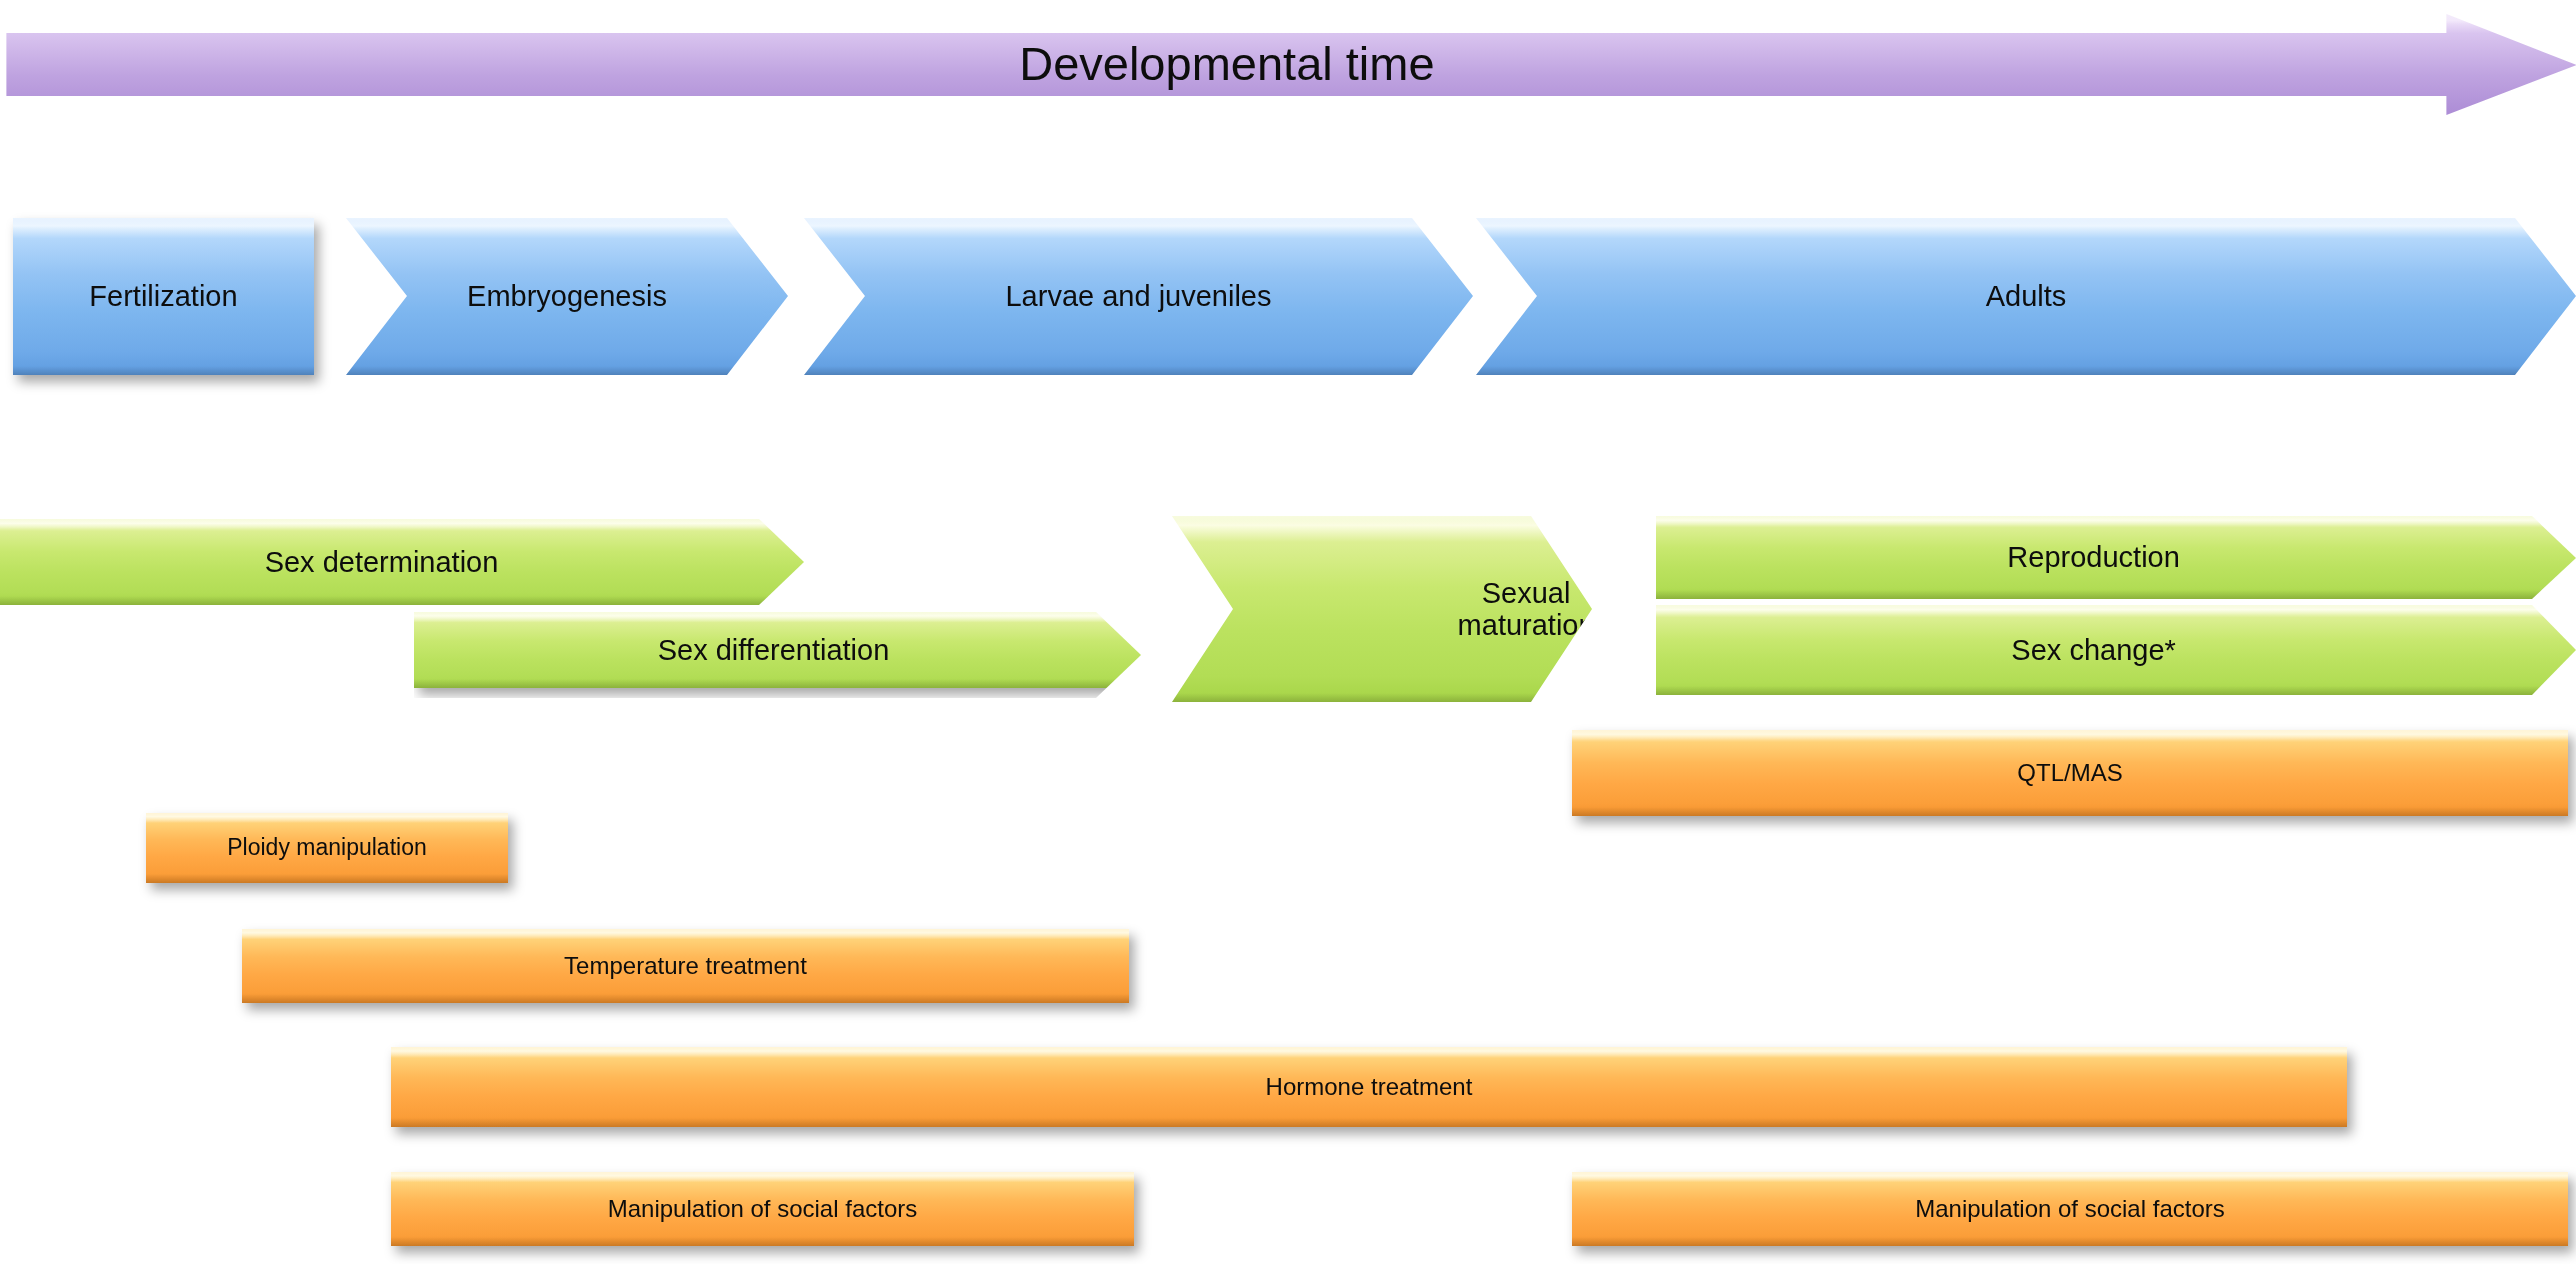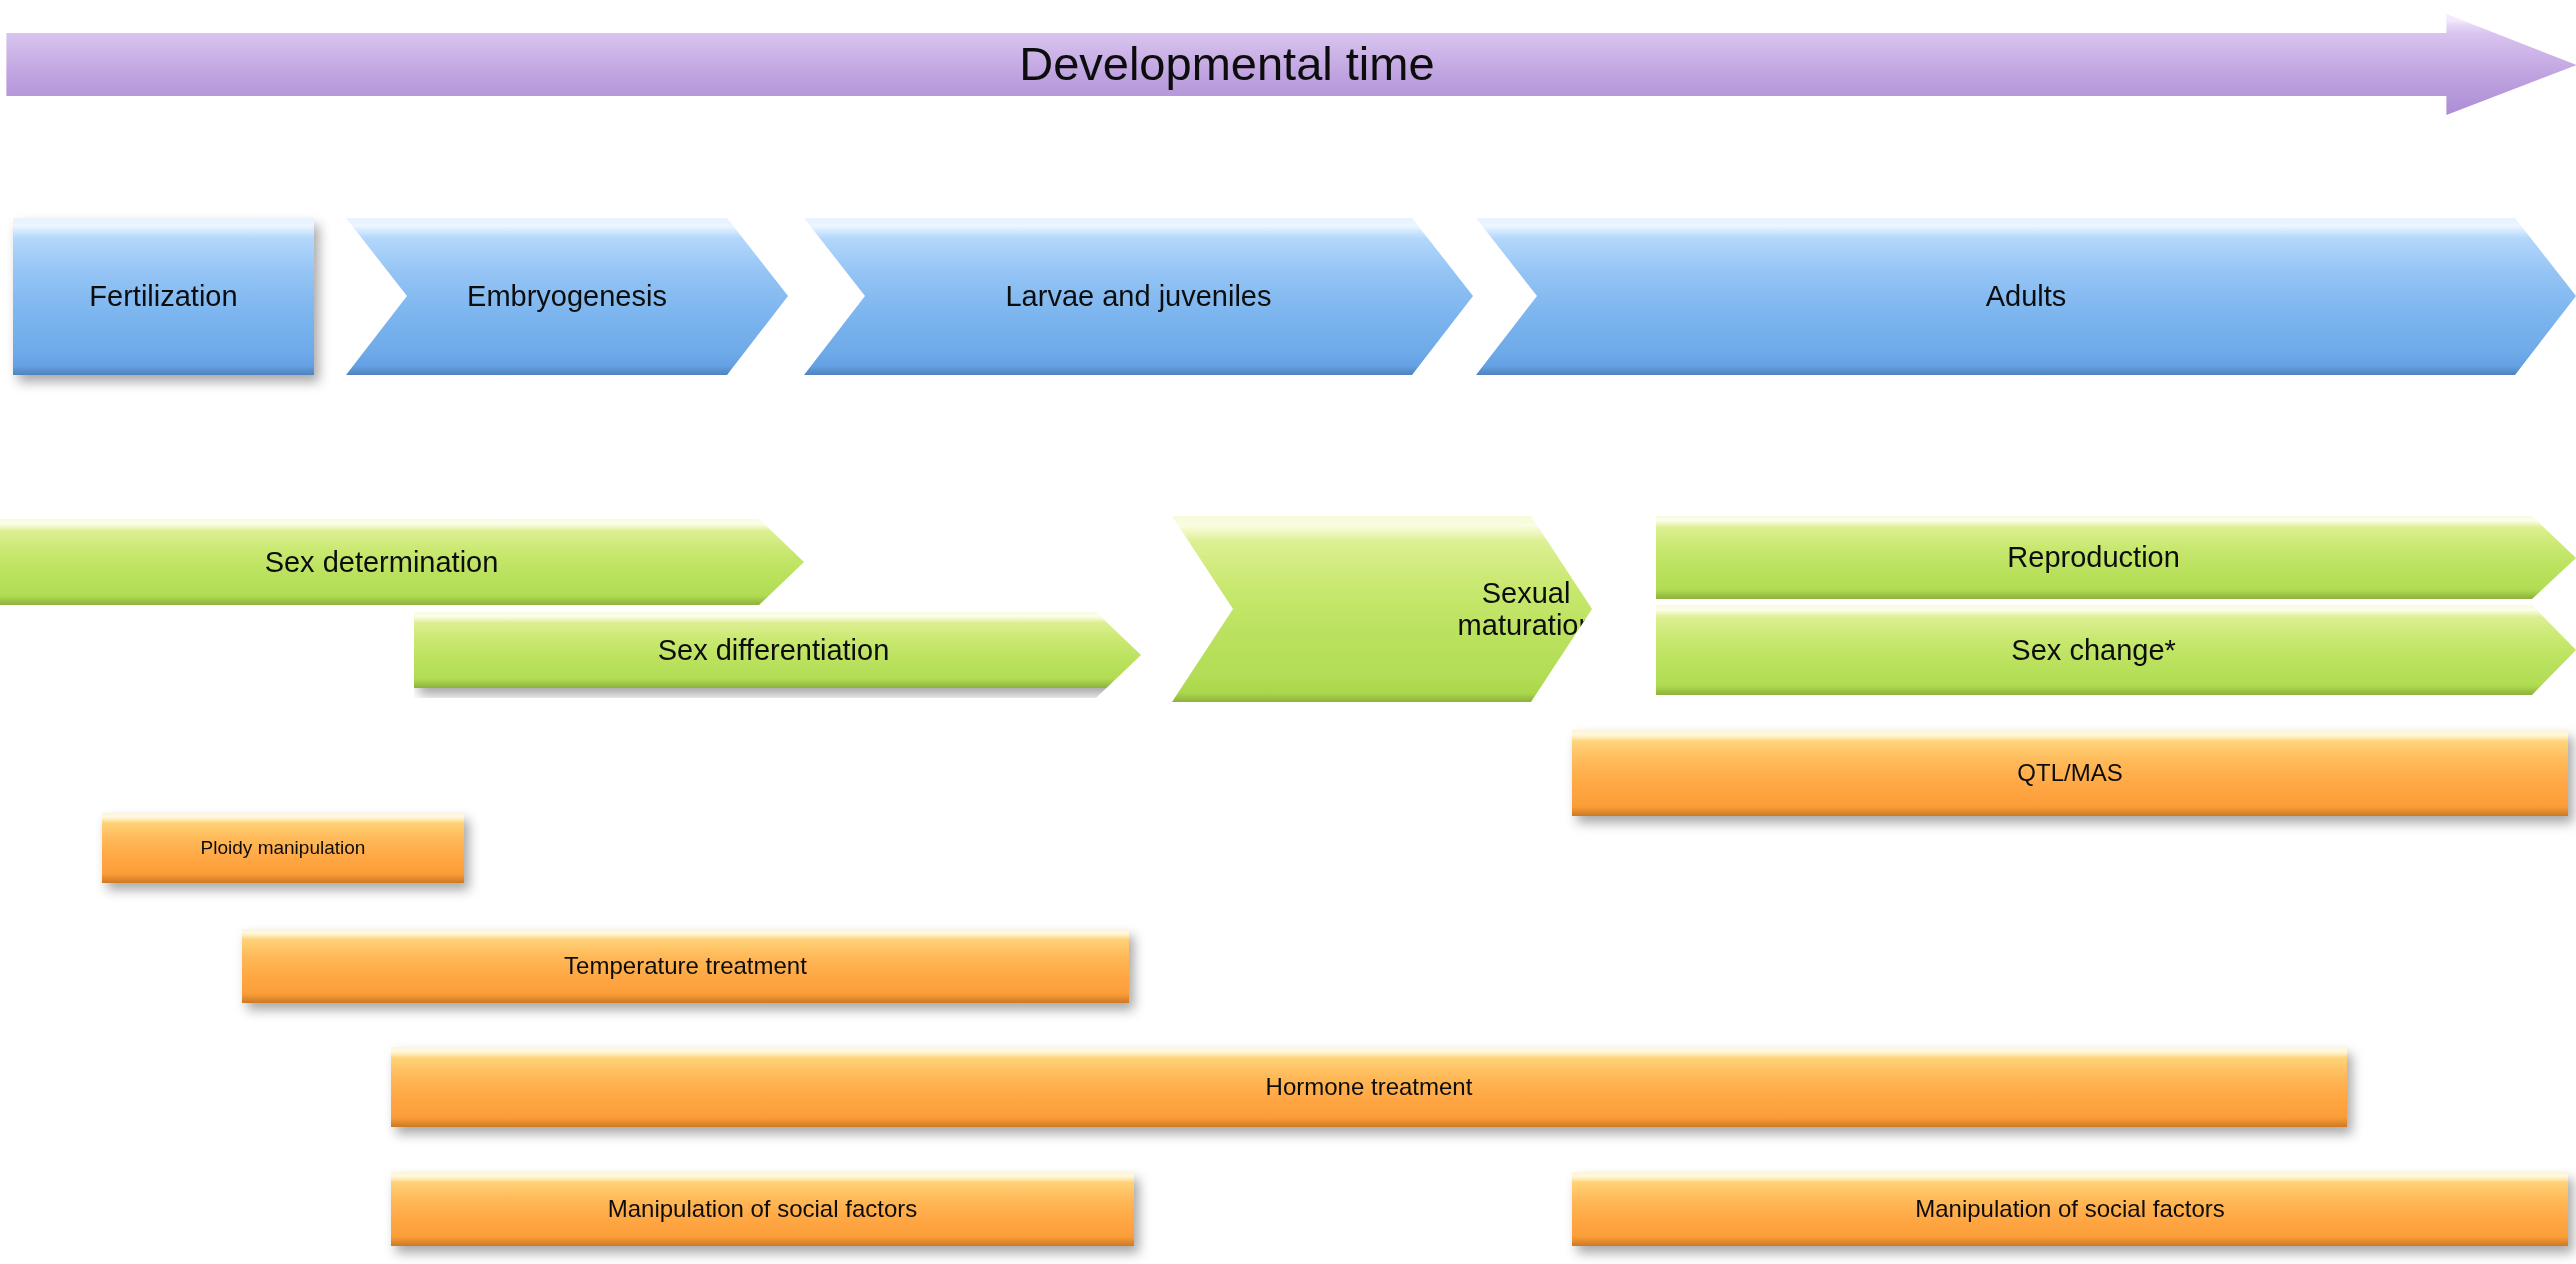--- a/index.html
+++ b/index.html
@@ -73,21 +73,21 @@
       linear-gradient(to top,
       rgba(0,0,0,0.16) 0px, rgba(0,0,0,0.0) 9px);
     z-index:2;
   }
 
   
   .t-title{ font-size:47px; }
   .t-stage{ font-size:29px; }
   .t-phase{ font-size:29px; }
   .t-tool { font-size:24px; }
-  .t-tool-sm { font-size:19px; }
+  .t-tool-sm { font-size:23px;margin-left:44px; }
 </style>
 </head>
 <body>
 
 <div id="stage">
 
   <div class="node purple t-title" style="left:6.4px; top:14px; width:2570px; height:161px;
               clip-path: polygon(0 19px, 2440px 19px, 2440px 0, 2570px 51px, 2440px 101px, 2440px 82px, 0 82px);">
     <span class="lbl" style="position:absolute; left:0; right:129px; top:19px; height:63px;
                  display:flex; align-items:center; justify-content:center;">Developmental time</span>

